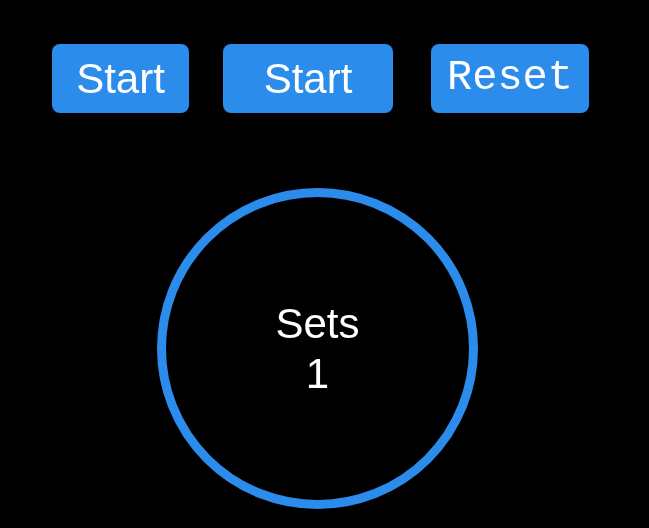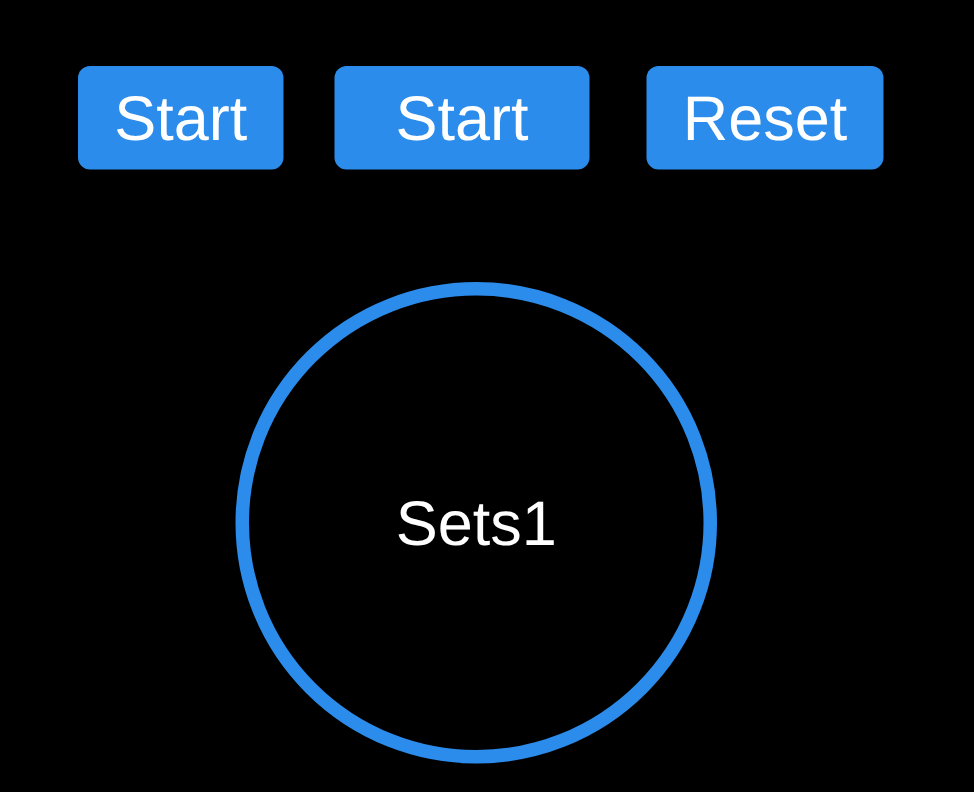--- a/index.html
+++ b/index.html
@@ -56,21 +56,21 @@
     text-align: center;
     letter-spacing: 0px;
     cursor: pointer;
     display: block;
     white-space: nowrap;
     box-sizing: border-box;
   }
 
   .btn-start  { width: 137px; margin-right: 34px; }
   .btn-pause  { width: 170px; margin-right: 38px; }
-  .btn-reset  { width: 158px; margin-right: 0; }
+  .btn-reset  { width: 158px; margin-right: 0; font-family: Liberation Mono, monospace; }
 
   
   .circle-wrap {
     position: absolute;
     left: 157px;
     top: 188px;
     width: 321px;
     height: 321px;
   }
 
@@ -86,21 +86,21 @@
     background: transparent;
   }
 
   .circle-content {
     position: absolute;
     left: 0;
     top: 0;
     width: 321px;
     height: 321px;
     display: flex;
-    flex-direction: row;
+    flex-direction: column;
     align-items: center;
     justify-content: center;
     text-align: center;
   }
 
   .circle-label {
     color: #ffffff;
     font-family: "Liberation Sans", sans-serif;
     font-size: 42px;
     line-height: 50px;

